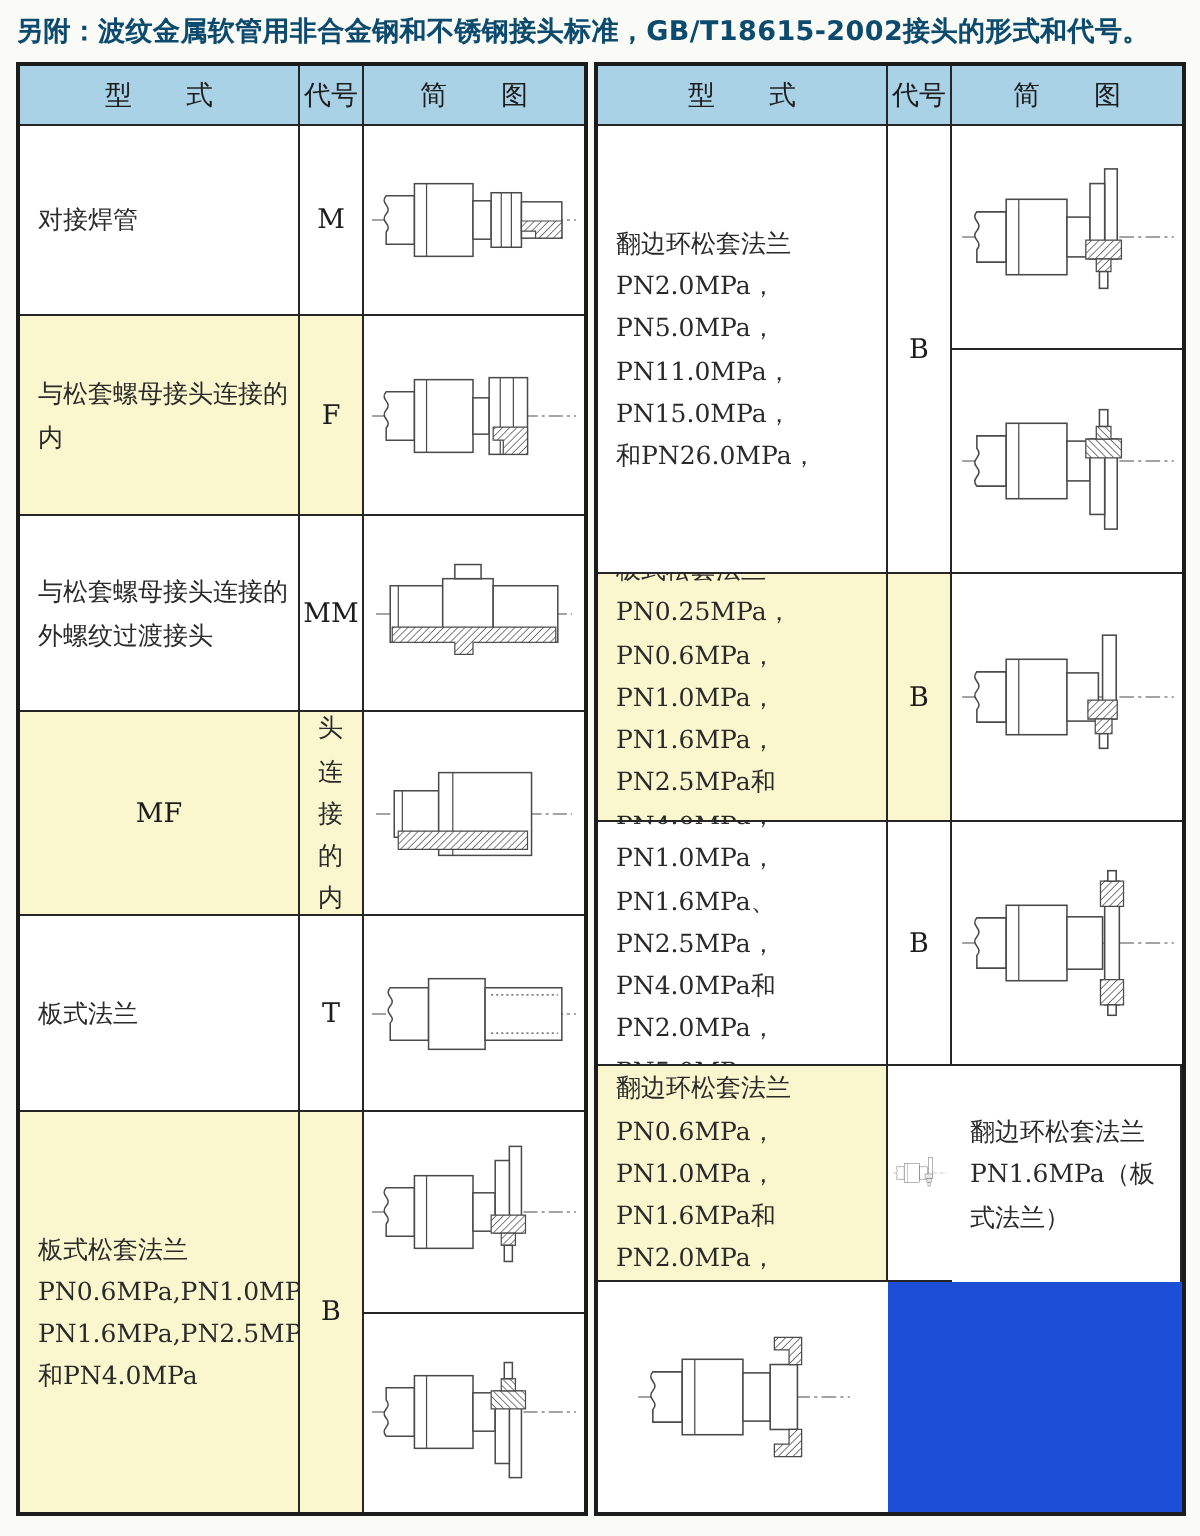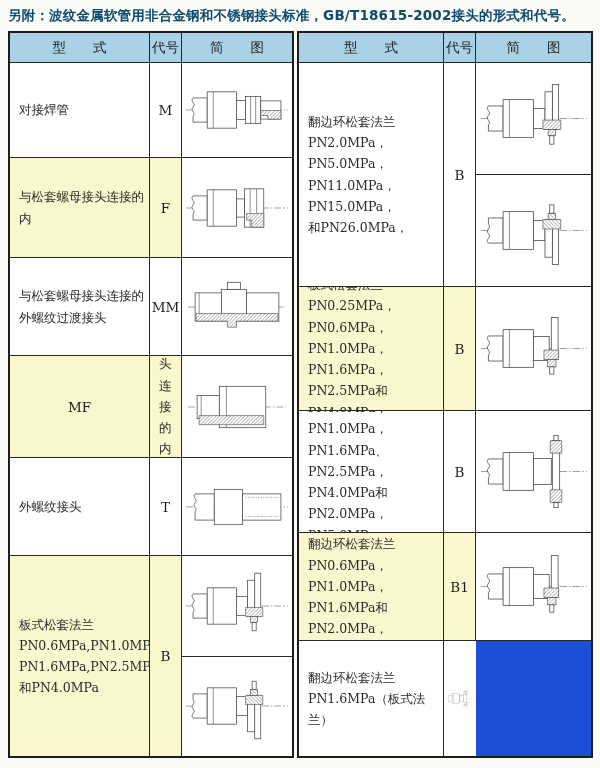--- a/index.html
+++ b/index.html
@@ -169,21 +169,21 @@
 
       <div class="cell code hl">MF</div>
       <div class="cell type hl">与松套螺母接头连接的内
 螺纹过渡接头</div>
       <div class="cell diag lastcol">
         <svg viewBox="0 0 210 150" width="106" height="76">
             <use href="#d-mf"></use>
           </svg>
       </div>
 
-      <div class="cell type">外螺纹接头</div>
+      <div class="cell type">板式法兰</div>
       <div class="cell code">T</div>
       <div class="cell diag lastcol">
         <svg viewBox="0 0 210 150" width="106" height="76">
             <use href="#d-t"></use>
           </svg>
       </div>
 
       <div class="cell type hl lastrow">板式松套法兰
 PN0.6MPa,PN1.0MPa,
 PN1.6MPa,PN2.5MPa,
@@ -248,21 +248,20 @@
       <div class="cell code">B</div>
       <div class="cell diag lastcol">
         <svg viewBox="0 0 210 150" width="110" height="79">
             <use href="#d-weldflange2"></use>
           </svg>
       </div>
 
       <div class="cell type hl">翻边环松套法兰
 PN0.6MPa，PN1.0MPa，
 PN1.6MPa和PN2.0MPa，</div>
-      <div class="cell code hl">B1</div>
       <div class="cell diag lastcol">
         <svg viewBox="0 0 210 150" width="110" height="79">
             <use href="#d-weldflange"></use>
           </svg>
       </div>
 
       <div class="cell type lastrow">翻边环松套法兰
 PN1.6MPa（板式法兰）</div>
       <div class="cell diag lastcol lastrow">
         <svg viewBox="0 0 210 150" width="110" height="79">

